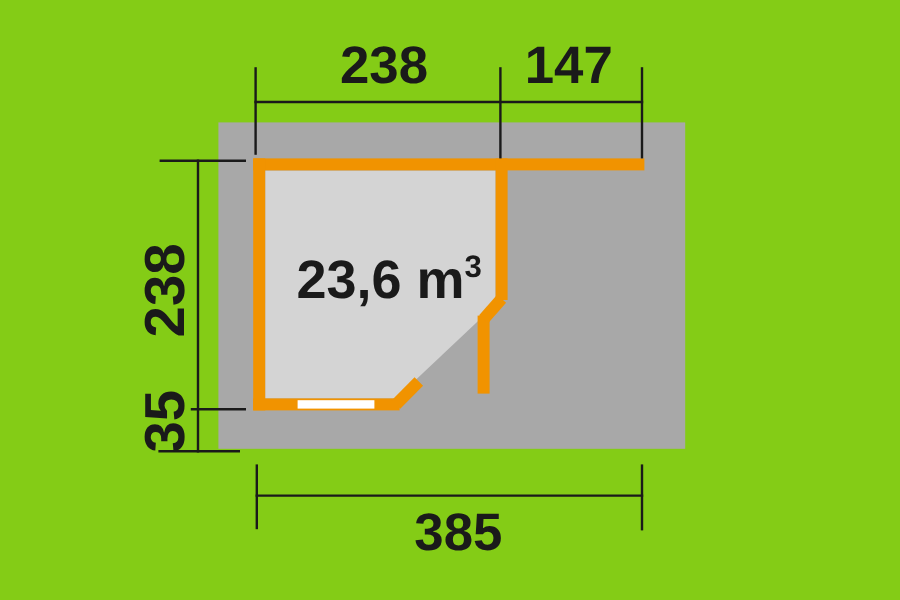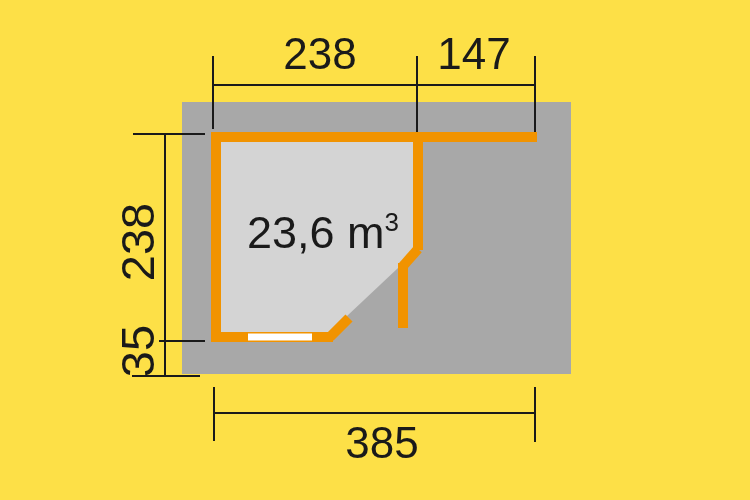--- a/index.html
+++ b/index.html
@@ -4,23 +4,24 @@
 <style>
   html, body {
     margin: 0;
     padding: 0;
     background: #ffffff;
   }
   .stage {
     position: relative;
     width: 750px;
     height: 500px;
-    background: #fde047;
+    background: #84cc16;
     overflow: hidden;
     font-family: "Liberation Sans", sans-serif;
+    font-weight: bold;
   }
   svg text {
     font-family: "Liberation Sans", sans-serif;
   }
   .dim-label {
     font-size: 44px;
   }
   .dim-label-side {
     font-size: 47px;
   }

